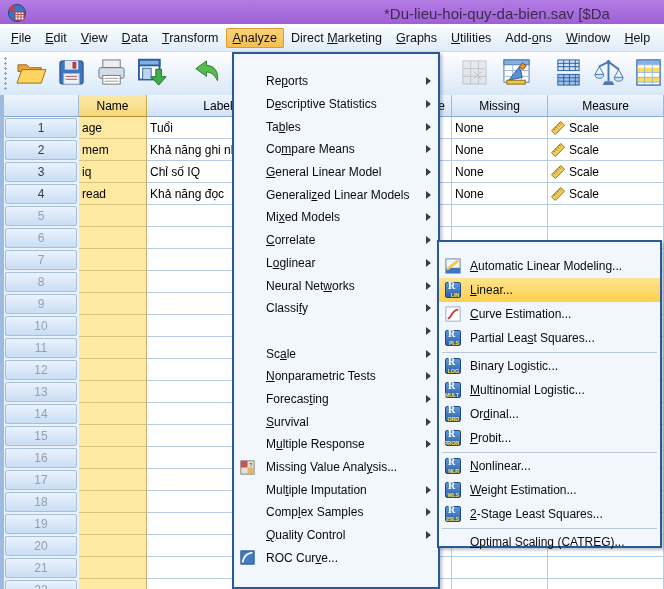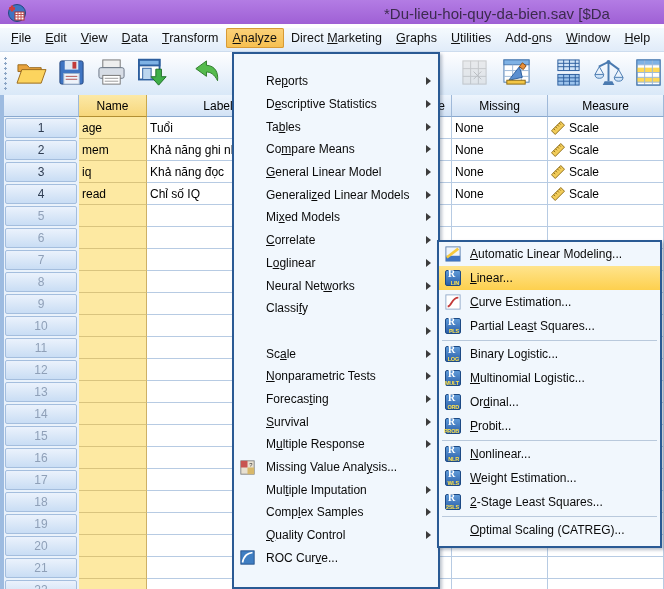--- a/index.html
+++ b/index.html
@@ -45,21 +45,21 @@
   .rowbtn{margin:1px 2px 1px 1px;height:18px;flex:1;background:linear-gradient(#ebf2fc,#c9ddf4);
           border:1px solid #a4bede;border-radius:2px;display:flex;align-items:center;justify-content:center;
           font-size:12px;color:#2f3d52}
   .rowbtn.dim{color:#8fa0b8}
   .measure-ic{margin-right:4px;flex:0 0 auto;display:flex}
 
   
   .menu{position:absolute;background:#f1f7fd;border:2px solid #2a5a94;box-sizing:border-box;
         box-shadow:2px 2px 3px rgba(60,80,110,.35)}
   #menu-analyze{left:232px;top:52px;width:208px;height:537px;padding-top:16px;z-index:10}
-  #submenu{left:437px;top:240px;width:225px;height:308px;padding-top:0;z-index:11}
+  #submenu{left:437px;top:240px;width:225px;height:308px;padding-top:12px;z-index:11}
   .mi{height:22.7px;display:flex;align-items:center;position:relative;padding-left:6px;font-size:12px;color:#0a0a0a;cursor:default}
   .mi .islot{width:26px;flex:0 0 26px;display:flex;align-items:center}
   .mi.hl,.smi.hl{background:linear-gradient(#ffe48d,#fdd04e)}
   .mi .arrow{position:absolute;right:7px;width:0;height:0;border-left:5px solid #3c3c3c;
              border-top:4px solid transparent;border-bottom:4px solid transparent}
   .smi{height:24px;display:flex;align-items:center;padding-left:6px;font-size:12px;color:#0a0a0a;cursor:default}
   .smi .islot{width:25px;flex:0 0 25px;display:flex;align-items:center}
   .sep{height:4px;display:flex;align-items:center;padding:0 3px}
   .sep::before{content:"";flex:1;height:1px;background:#b9c9dc}
   .rbadge{width:16px;height:16px;box-sizing:border-box;position:relative;border-radius:2px;
@@ -276,22 +276,22 @@
         <div class="gcell yellow"></div>
         <div class="gcell yellow"></div>
         <div class="gcell yellow"></div>
         <div class="gcell yellow"></div>
         <div class="gcell yellow"></div>
       </div>
       <div class="gcol" style="left: 147px; width: 143px;">
         <div class="ghead">Label</div>
         <div class="gcell">Tuổi</div>
         <div class="gcell">Khả năng ghi nhớ</div>
+        <div class="gcell">Chỉ số IQ</div>
         <div class="gcell">Khả năng đọc</div>
-        <div class="gcell">Chỉ số IQ</div>
         <div class="gcell"></div>
         <div class="gcell"></div>
         <div class="gcell"></div>
         <div class="gcell"></div>
         <div class="gcell"></div>
         <div class="gcell"></div>
         <div class="gcell"></div>
         <div class="gcell"></div>
         <div class="gcell"></div>
         <div class="gcell"></div>

